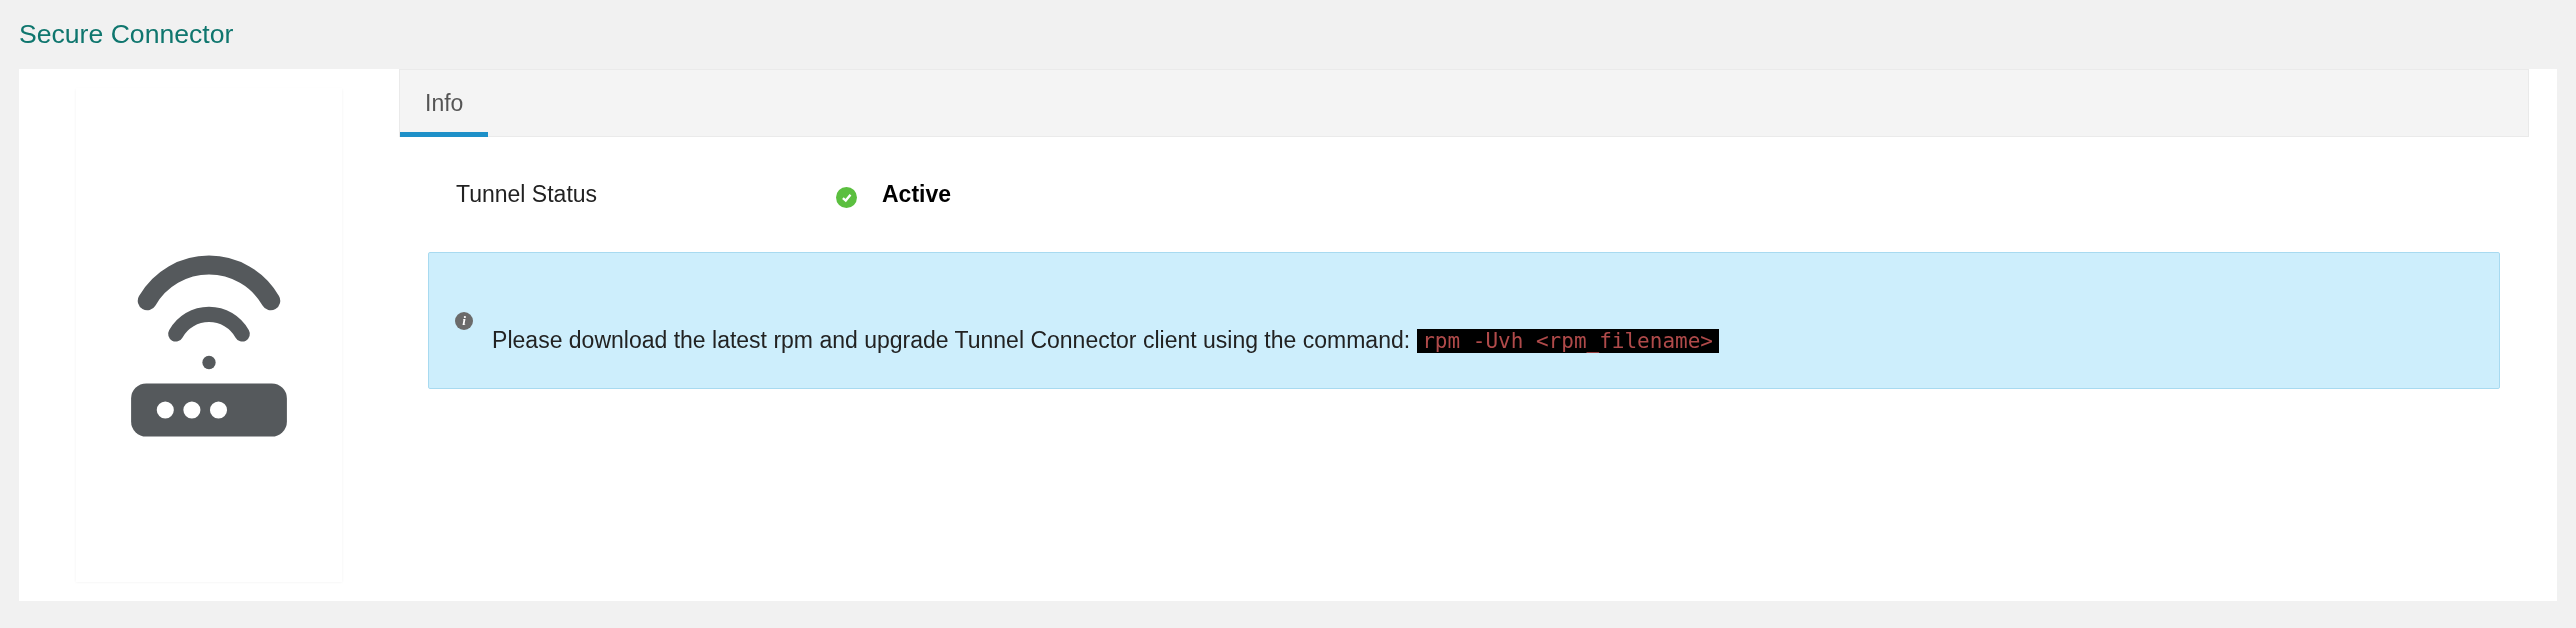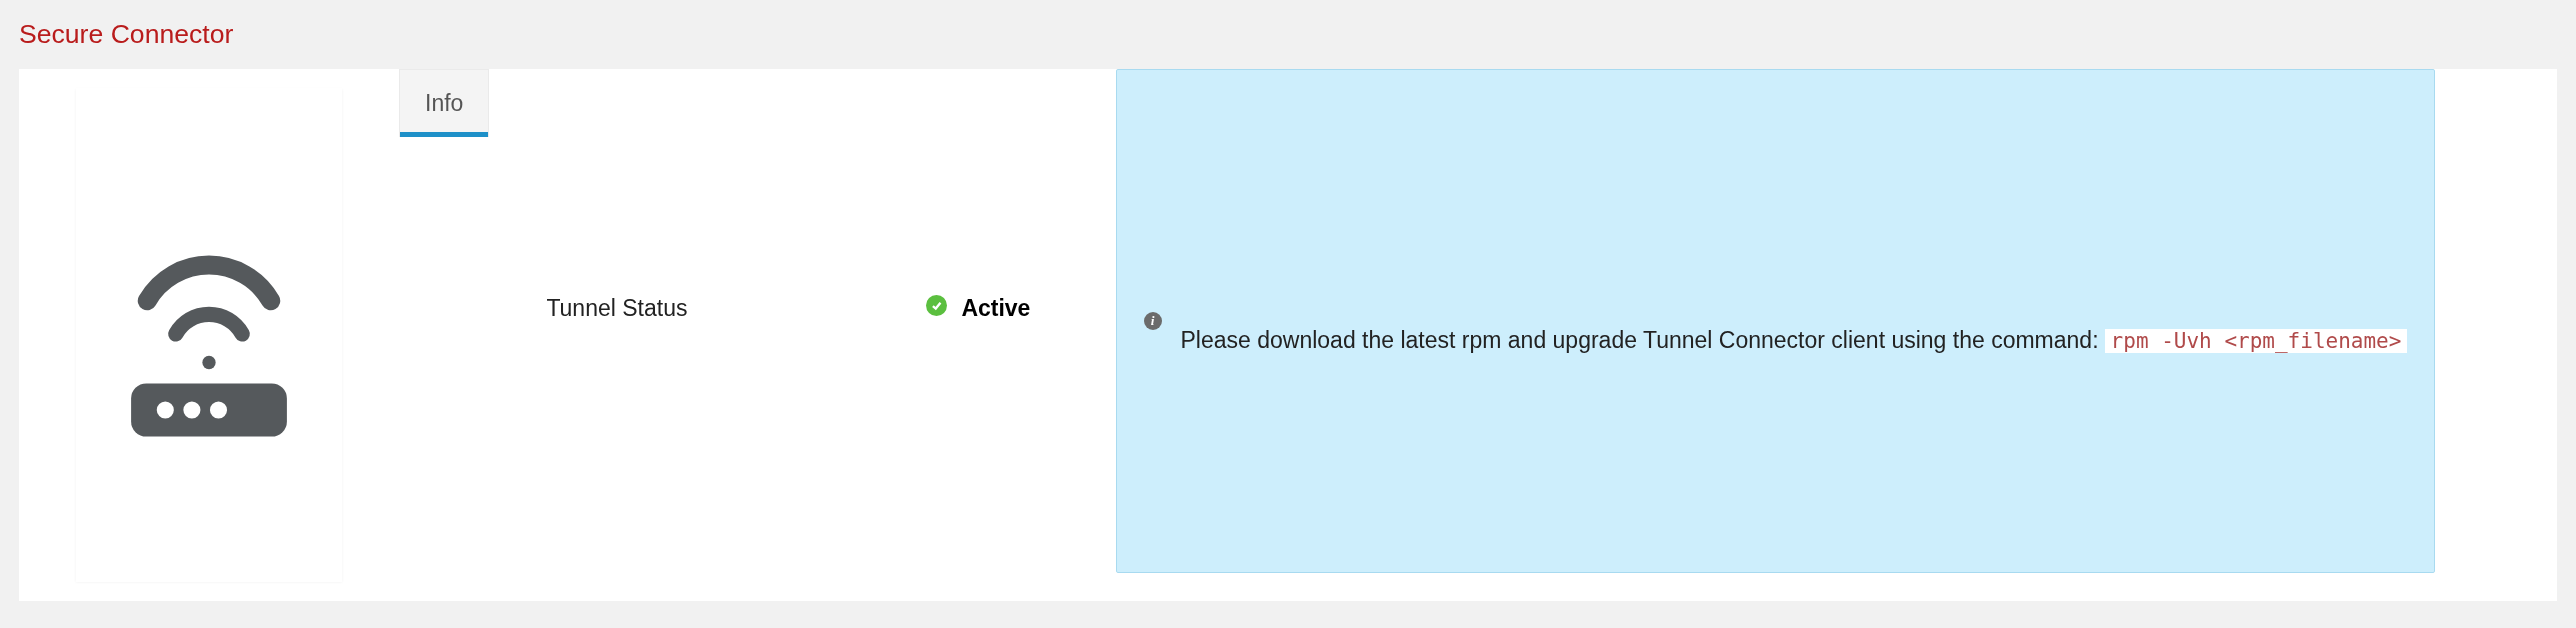--- a/index.html
+++ b/index.html
@@ -10,21 +10,21 @@
     }
     .page-container {
       width: 100%;
     }
     .page-header {
       padding: 19px 0 19px 19px;
     }
     .page-title {
       font-size: 26.6px;
       font-weight: 400;
-      color: #b91c1c;
+      color: #0f766e;
     }
     .main-content {
       background: #fff;
       margin: 0 19px;
       display: flex;
       min-height: 532px;
     }
     .sidebar-card {
       width: 380px;
       padding: 19px 57px;
@@ -42,21 +42,21 @@
       justify-content: center;
     }
     .device-icon svg {
       width: 228px;
       height: 228px;
     }
     .content-panel {
       flex: 1;
       padding: 0 28.5px 28.5px 0;
       display: flex;
-      flex-direction: row;
+      flex-direction: column;
     }
     .tab-bar {
       background: #f4f4f4;
       border: 0.9px solid #eaeaea;
       display: flex;
       height: 68px;
       align-items: stretch;
     }
     .tab {
       padding: 0 25px;
@@ -72,31 +72,31 @@
       position: absolute;
       left: 0;
       right: 0;
       bottom: -0.9px;
       height: 4.7px;
       background: #1e90c8;
     }
     .status-row {
       display: flex;
       align-items: center;
-      padding: 44px 57px 68px 57px;
+      padding: 44px 57px 44px 57px;
     }
     .status-label {
       font-size: 23px;
       color: #222;
       width: 380px;
     }
     .status-value-wrap {
       display: flex;
-      align-items: flex-start;
-      gap: 14px;
+      align-items: flex-end;
+      gap: 25px;
     }
     .check-icon {
       width: 21px;
       height: 21px;
       border-radius: 50%;
       background: #5bbf3f;
       display: flex;
       align-items: center;
       justify-content: center;
     }
@@ -137,21 +137,21 @@
       justify-content: center;
       flex-shrink: 0;
     }
     .info-alert-text {
       font-size: 23px;
       color: #222;
       line-height: 1.7;
     }
     .info-alert-text code {
       font-family: ui-monospace, SFMono-Regular, Menlo, Consolas, monospace;
-      background: #ffffff;
+      background: #000000;
       color: #b04a4a;
       padding: 0 5.7px;
       font-size: 21px;
     }
   </style>
 </head>
 <body>
 
 <div class="page-container">
   <div class="page-header">

